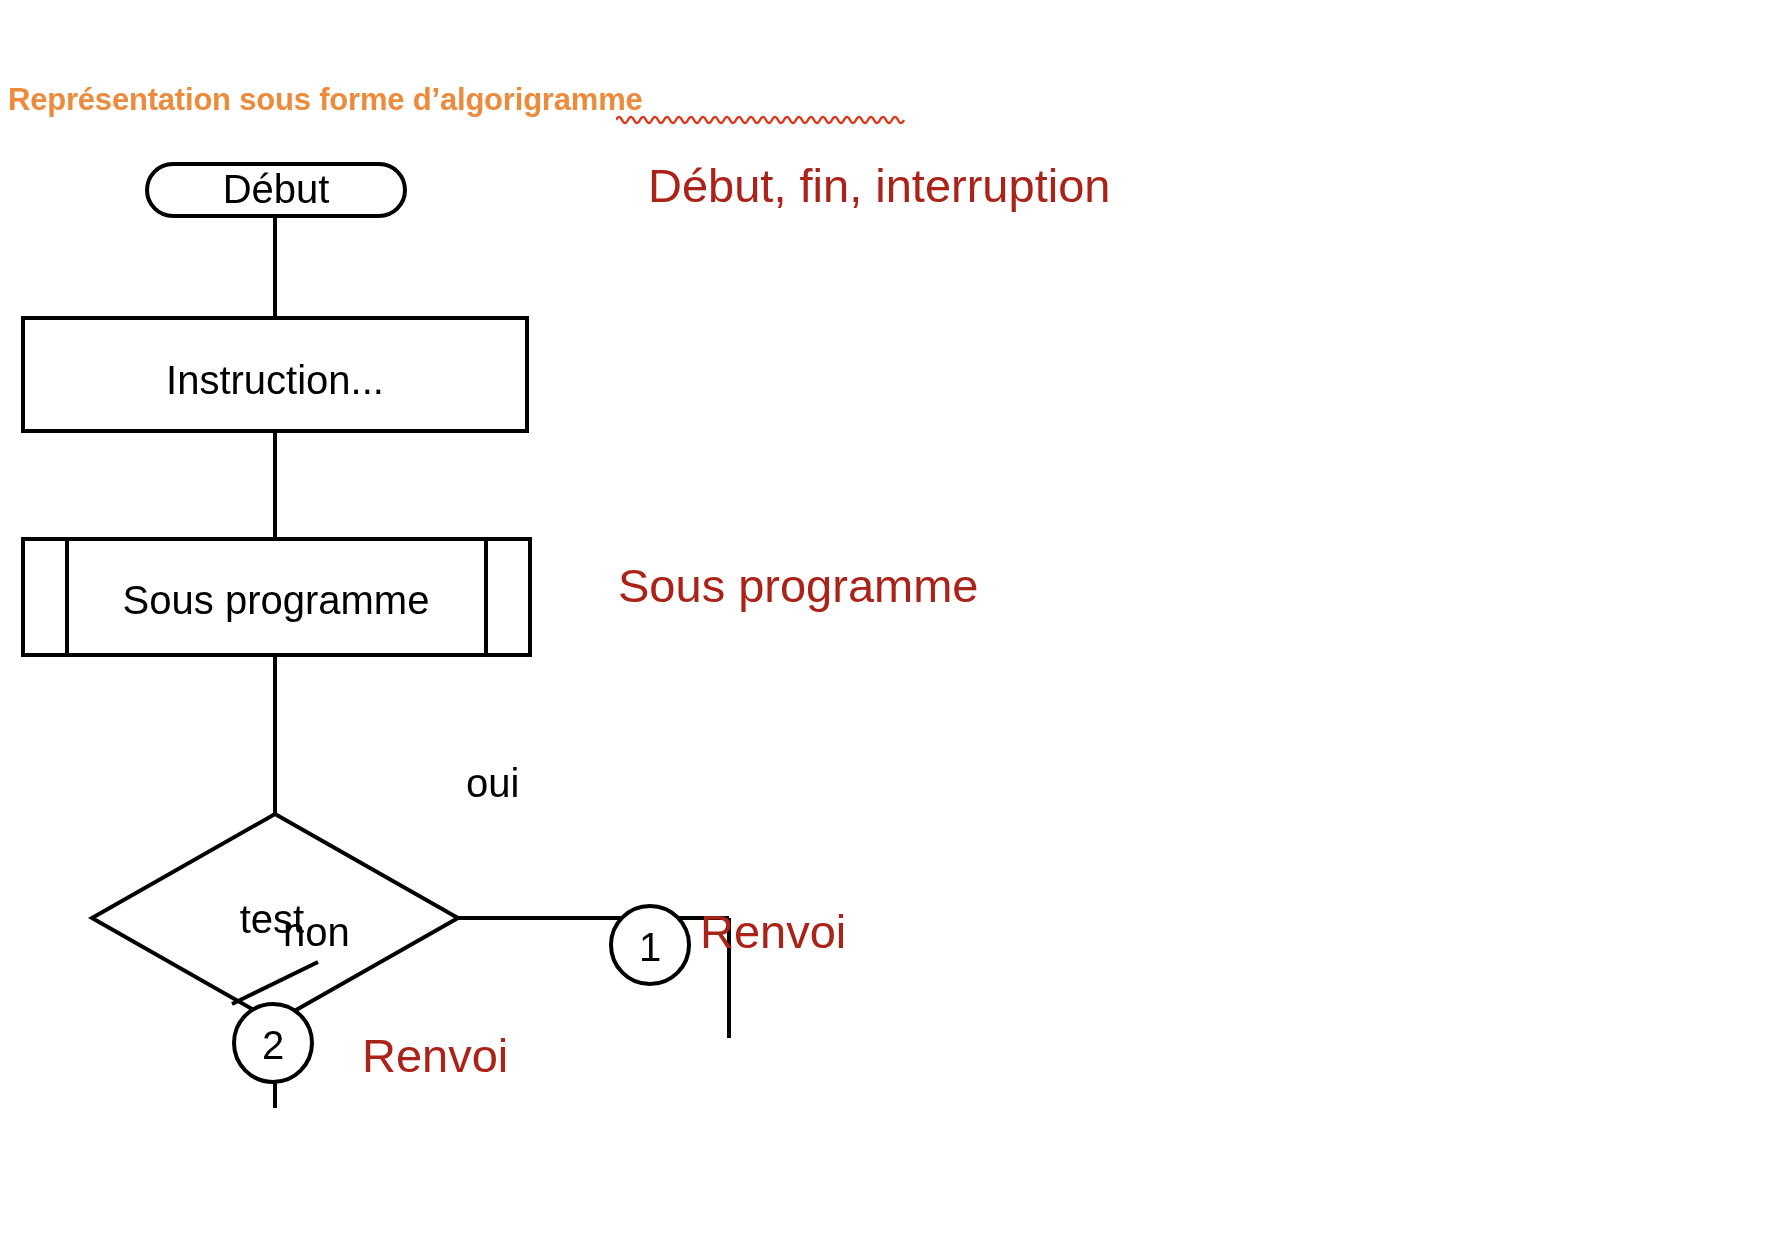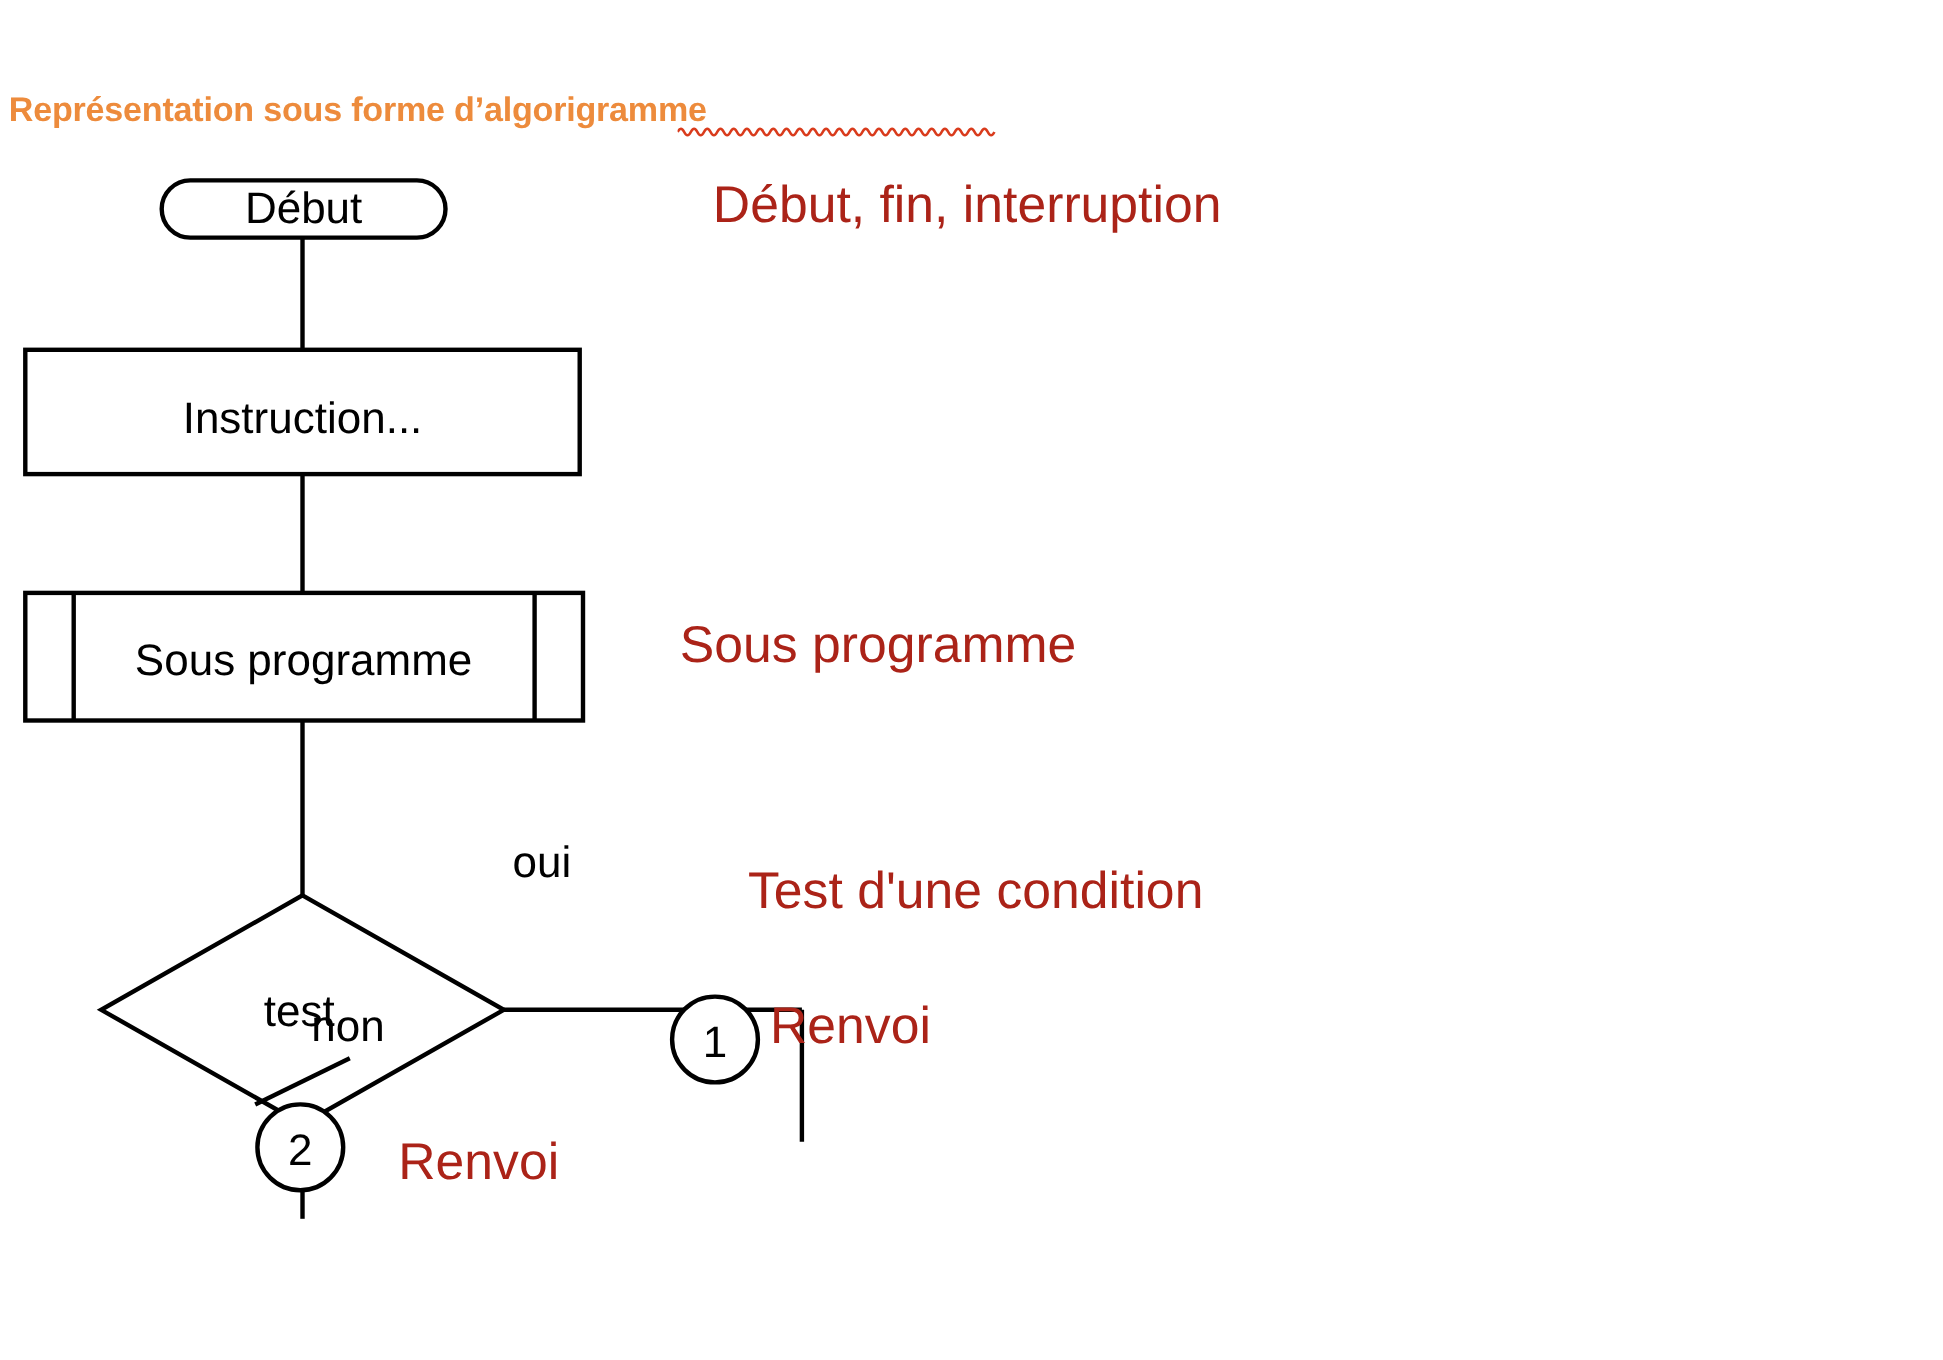--- a/index.html
+++ b/index.html
@@ -84,17 +84,16 @@
 
     <circle class="shape" cx="650" cy="945" r="39"></circle>
     <text class="lbl-black" x="650" y="961" text-anchor="middle" font-size="41">1</text>
 
     <circle class="shape" cx="273" cy="1043" r="39"></circle>
     <text class="lbl-black" x="273" y="1059" text-anchor="middle" font-size="41">2</text>
   </svg>
 
   <div class="cap cap-debut">Début, fin, interruption</div>
   <div class="cap cap-sous">Sous programme</div>
-  <div class="cap cap-test">Test d'une condition</div>
   <div class="cap cap-renvoi1">Renvoi</div>
   <div class="cap cap-renvoi2">Renvoi</div>
 
 </div>
 
 </body></html>

